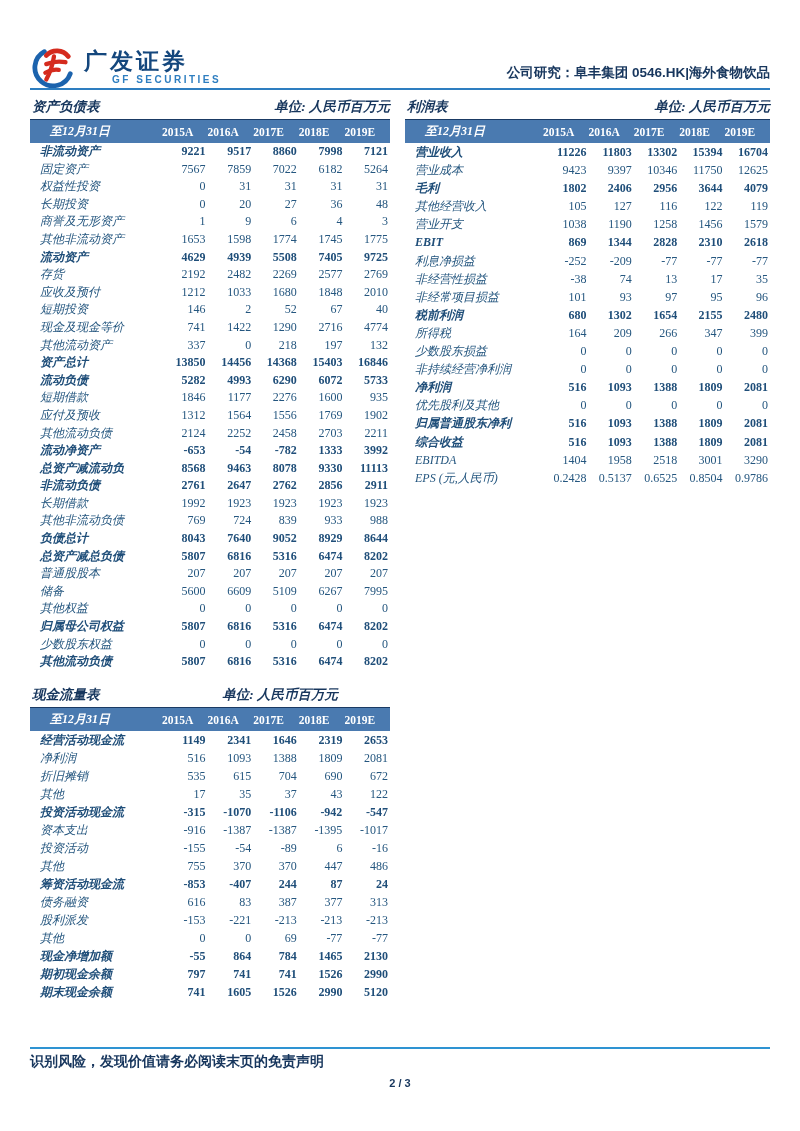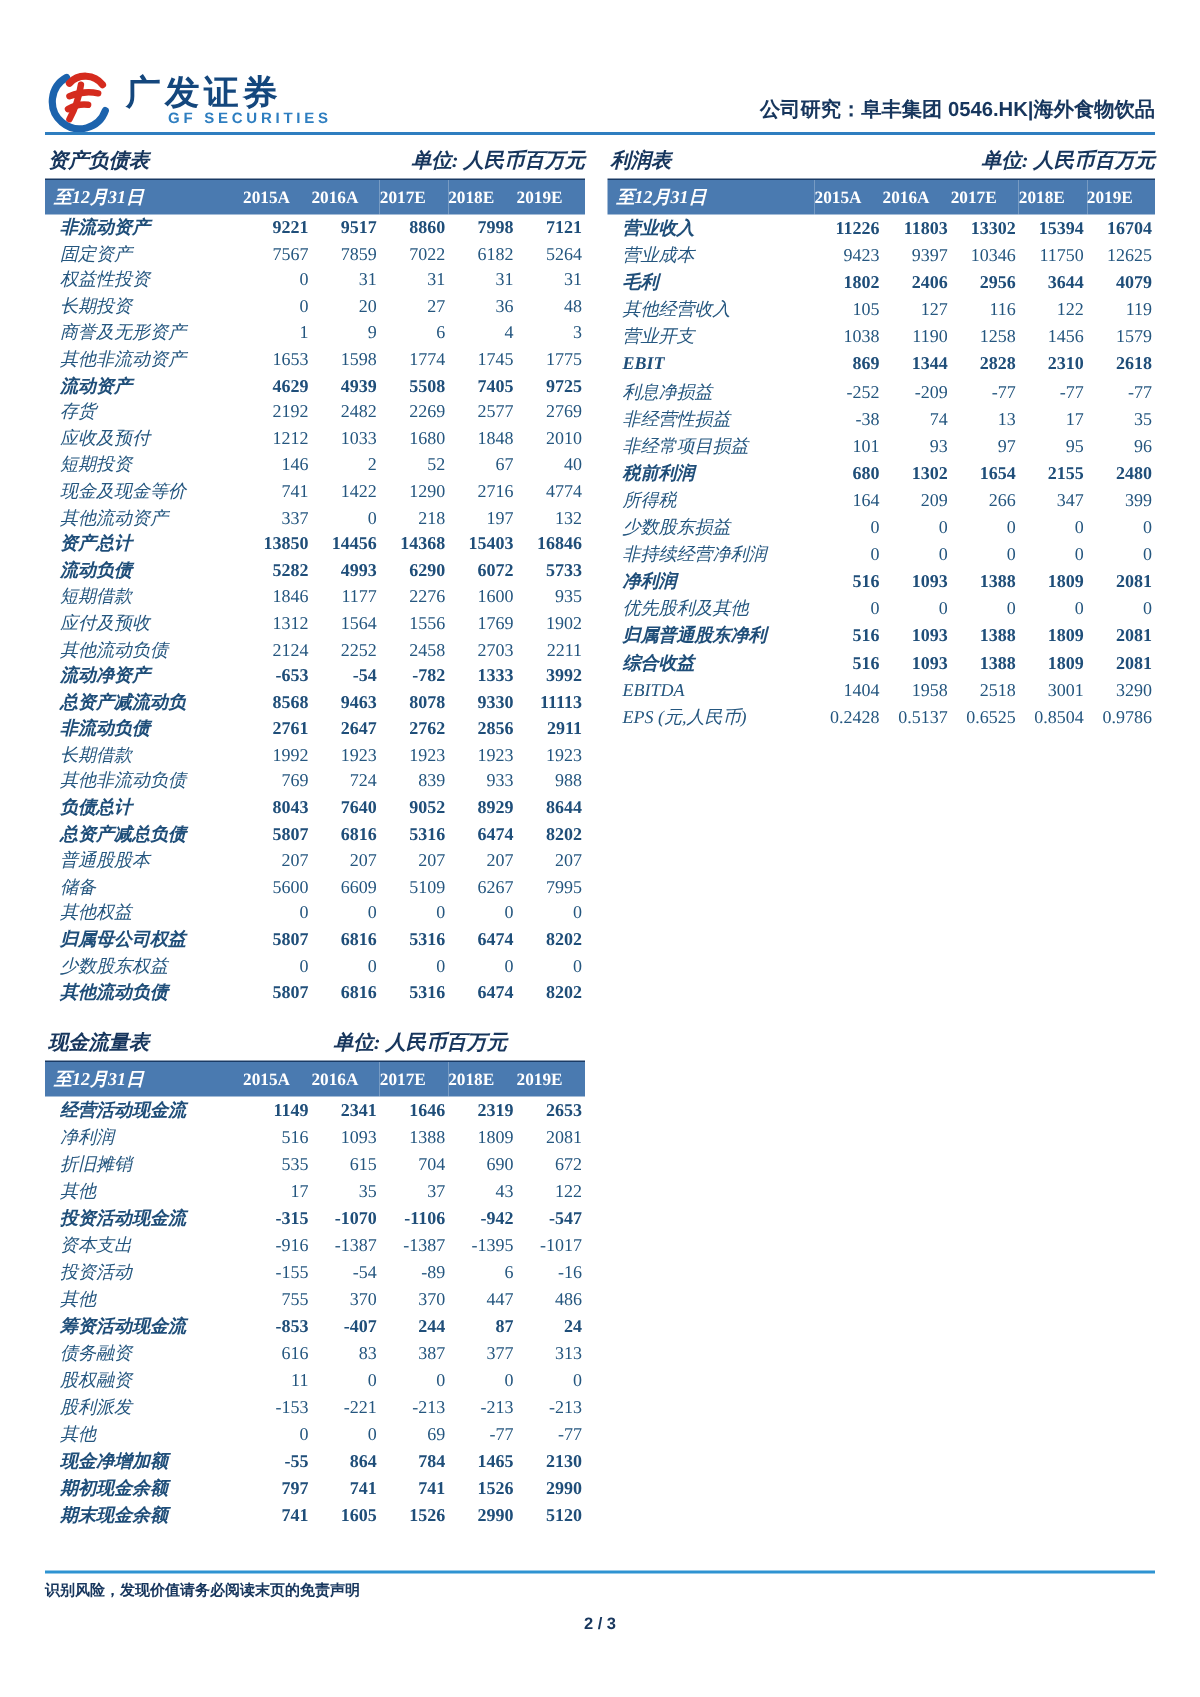--- a/index.html
+++ b/index.html
@@ -35,33 +35,33 @@
   }
   .tbl-title,.tbl-unit{
     font-size:13.5px;font-weight:bold;font-style:italic;color:var(--dark);
   }
   .cashflow-block .tbl-unit{margin-right:52px;}
   table{border-collapse:collapse;width:100%;table-layout:fixed;}
   thead th{
     background:var(--band);color:#fff;font-weight:bold;font-size:11.5px;
     text-align:left;padding:3px 2px 3px 0;font-family:"Liberation Serif",serif;
   }
-  thead th.lbl{text-align:left;padding-left:6px;font-style:italic;font-size:12px;}
+  thead th.lbl{text-align:left;padding-left:20px;font-style:italic;font-size:12px;}
   tbody td{
     font-size:12px;line-height:17.6px;height:17.6px;text-align:right;
     padding:0 2px 0 0;white-space:nowrap;overflow:hidden;
   }
   .col-right tbody td{line-height:18.1px;height:18.1px;}
   .cashflow-block tbody td{line-height:18px;height:18px;}
   tbody td.lbl{text-align:left;padding-left:10px;font-style:italic;}
   tbody tr.b{font-weight:bold;color:#1F4E79;}
   
   .footer-rule{position:absolute;left:30px;right:30px;top:1047px;height:2px;background:#2E93D2;}
   .footer-disclaimer{
-    position:absolute;left:30px;top:1053px;font-size:10px;font-weight:bold;
+    position:absolute;left:30px;top:1053px;font-size:14px;font-weight:bold;
     color:var(--dark);font-family:Liberation Serif, serif;
   }
   .page-number{
     position:absolute;left:0;right:0;top:1077px;text-align:center;font-size:11px;
     font-weight:bold;color:var(--dark);font-family:"Liberation Sans","DejaVu Sans",sans-serif;
   }
 </style>
 </head>
 <body>
 
@@ -615,28 +615,20 @@
         </tr>
         <tr>
           <td class="lbl">债务融资</td>
           <td>616</td>
           <td>83</td>
           <td>387</td>
           <td>377</td>
           <td>313</td>
         </tr>
         <tr>
-          <td class="lbl">股权融资</td>
-          <td>11</td>
-          <td>0</td>
-          <td>0</td>
-          <td>0</td>
-          <td>0</td>
-        </tr>
-        <tr>
           <td class="lbl">股利派发</td>
           <td>-153</td>
           <td>-221</td>
           <td>-213</td>
           <td>-213</td>
           <td>-213</td>
         </tr>
         <tr>
           <td class="lbl">其他</td>
           <td>0</td>

